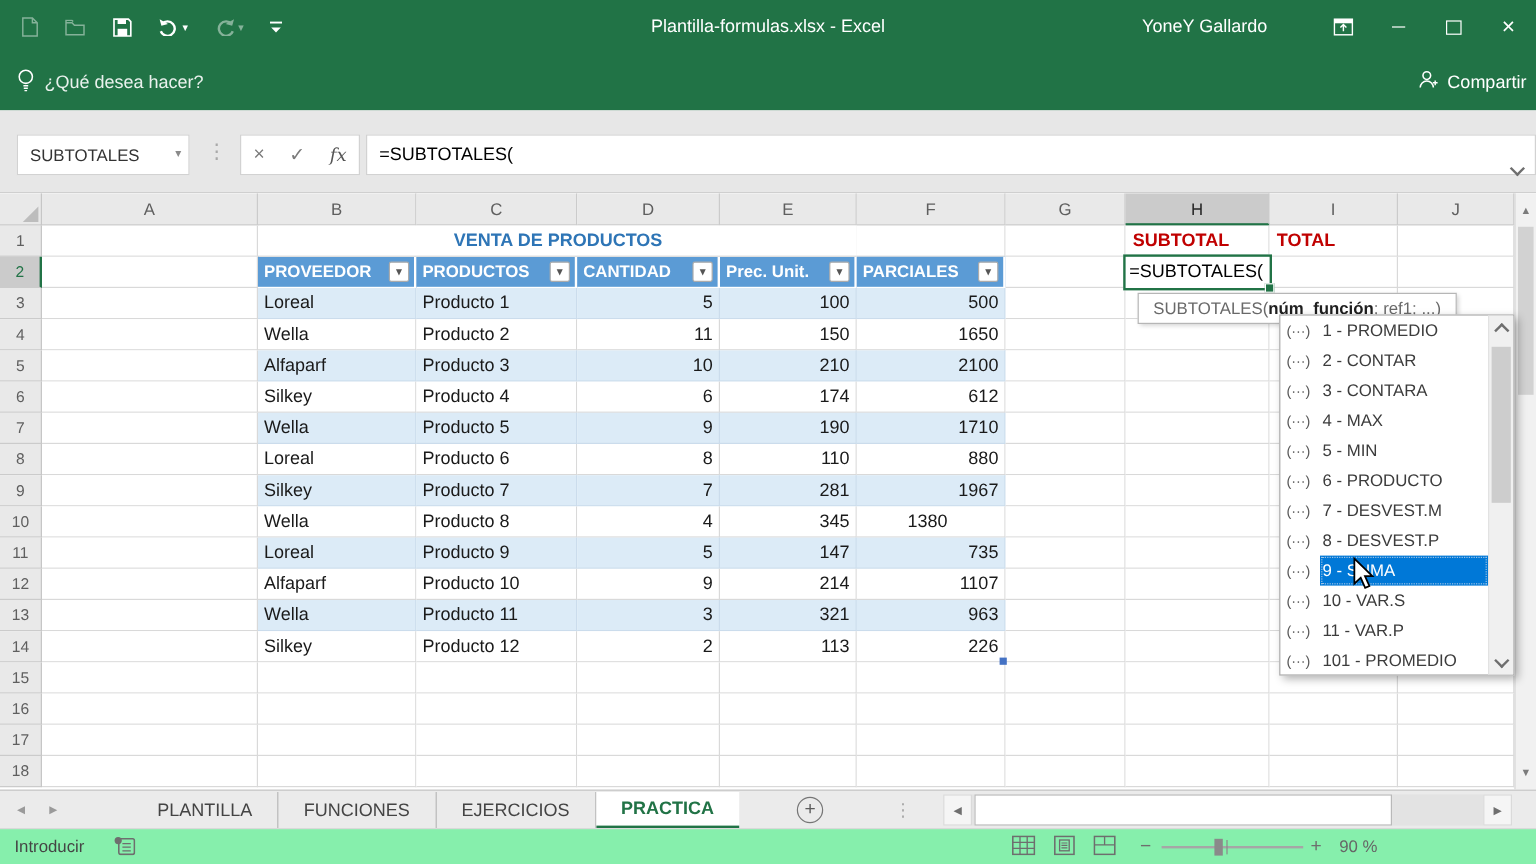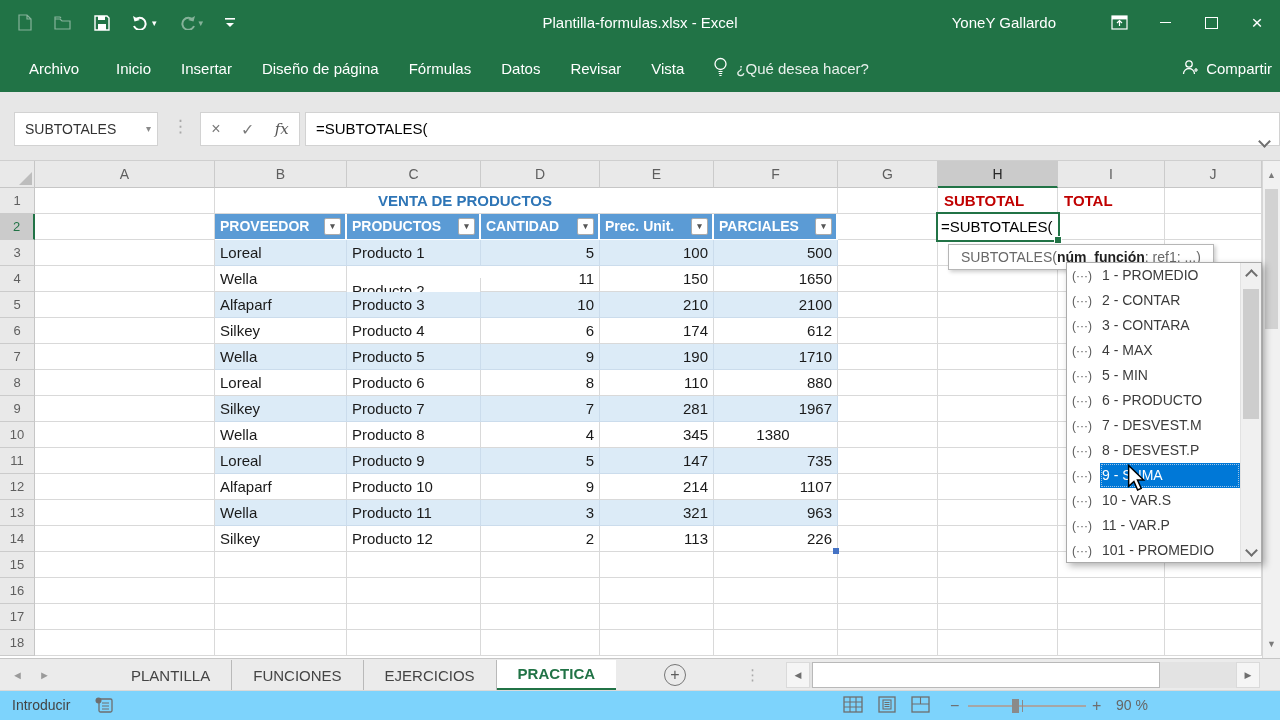--- a/index.html
+++ b/index.html
@@ -100,21 +100,21 @@
   .stab.active{background:#fff;color:#217346;font-weight:bold;border-right:none;border-bottom:3px solid #217346;box-sizing:border-box;line-height:28px;}
   .addsheet{position:absolute;left:664px;top:5px;width:22px;height:22px;border:1px solid #767676;border-radius:50%;
             color:#5c5c5c;font-size:16px;line-height:20px;text-align:center;box-sizing:border-box;}
   .tr-dots{position:absolute;left:745px;top:7px;color:#A9A9A9;font-size:15px;}
   .hscroll{position:absolute;left:786px;top:3px;height:26px;}
   .hs-btn{position:absolute;top:0;width:24px;height:26px;background:#F5F5F5;border:1px solid #DADADA;box-sizing:border-box;
           color:#6f6f6f;font-size:9px;text-align:center;line-height:24px;}
   .hs-track{position:absolute;left:24px;top:0;width:426px;height:26px;background:#E3E3E3;}
   .hs-thumb{position:absolute;left:2px;top:0;width:348px;height:26px;background:#fff;border:1px solid #B9B9B9;box-sizing:border-box;}
   
-  .statusbar{position:absolute;left:0;top:690px;width:1280px;height:30px;background:#7dd3fc;border-top:1px solid #D9D9D9;box-sizing:border-box;}
+  .statusbar{position:absolute;left:0;top:690px;width:1280px;height:30px;background:#86efac;border-top:1px solid #D9D9D9;box-sizing:border-box;}
   .sb-mode{position:absolute;left:12px;top:0;line-height:29px;font-size:14px;color:#444;}
   .sb-macro{position:absolute;left:95px;top:6px;}
   .sb-views{position:absolute;left:843px;top:5px;display:flex;gap:15px;align-items:center;}
   .zoom-minus{position:absolute;left:950px;top:0;line-height:29px;color:#6e6e6e;font-size:16px;}
   .zoom-track{position:absolute;left:968px;top:14px;width:118px;height:2px;background:#A6A6A6;}
   .zoom-notch{position:absolute;left:1022px;top:9px;width:1px;height:12px;background:#8a8a8a;}
   .zoom-thumb{position:absolute;left:1012px;top:8px;width:7px;height:14px;background:#8a8a8a;}
   .zoom-plus{position:absolute;left:1092px;top:0;line-height:29px;color:#6e6e6e;font-size:16px;}
   .zoom-label{position:absolute;left:1116px;top:0;line-height:29px;font-size:14px;color:#666;}
 </style>
@@ -177,30 +177,20 @@
           <i></i>
         </span>
       <span class="tb-btn sq">
           <i></i>
         </span>
       <span class="tb-btn tb-close">×</span>
     </div>
   </div>
 
   <div class="ribbonrow">
-    <div class="rtabs" id="ribbon-tabs">
-        <div class="rtab">Archivo</div>
-        <div class="rtab">Inicio</div>
-        <div class="rtab">Insertar</div>
-        <div class="rtab">Diseño de página</div>
-        <div class="rtab">Fórmulas</div>
-        <div class="rtab">Datos</div>
-        <div class="rtab">Revisar</div>
-        <div class="rtab">Vista</div>
-      </div>
     <div class="tellme">
       <span>
         <svg width="15" height="20" viewBox="0 0 15 20">
             <circle cx="7.5" cy="7" r="5.5" fill="none" stroke="#fff" stroke-width="1.3"></circle>
             <path d="M5.5 14.5 h4 M5.8 16.5 h3.4 M6.4 18.5 h2.2" stroke="#fff" stroke-width="1.2"></path>
           </svg>
       </span>
       <span>¿Qué desea hacer?</span>
     </div>
     <div class="share">
@@ -287,21 +277,21 @@
       <div class="cell al band" style="left: 347px; top: 79px; width: 134px;">Producto 1</div>
       <div class="cell ar band" style="left: 481px; top: 79px; width: 119px;">5</div>
       <div class="cell ar band" style="left: 600px; top: 79px; width: 114px;">100</div>
       <div class="cell ar band" style="left: 714px; top: 79px; width: 124px;">500</div>
       <div class="cell" style="left: 838px; top: 79px; width: 100px;"></div>
       <div class="cell" style="left: 938px; top: 79px; width: 120px;"></div>
       <div class="cell" style="left: 1058px; top: 79px; width: 107px;"></div>
       <div class="cell" style="left: 1165px; top: 79px; width: 97px;"></div>
       <div class="cell" style="left: 35px; top: 105px; width: 180px;"></div>
       <div class="cell al" style="left: 215px; top: 105px; width: 132px;">Wella</div>
-      <div class="cell al" style="left: 347px; top: 117px; width: 134px;">Producto 2</div>
+      <div class="cell al" style="left: 347px; top: 105px; width: 134px;">Producto 2</div>
       <div class="cell ar" style="left: 481px; top: 105px; width: 119px;">11</div>
       <div class="cell ar" style="left: 600px; top: 105px; width: 114px;">150</div>
       <div class="cell ar" style="left: 714px; top: 105px; width: 124px;">1650</div>
       <div class="cell" style="left: 838px; top: 105px; width: 100px;"></div>
       <div class="cell" style="left: 938px; top: 105px; width: 120px;"></div>
       <div class="cell" style="left: 1058px; top: 105px; width: 107px;"></div>
       <div class="cell" style="left: 1165px; top: 105px; width: 97px;"></div>
       <div class="cell" style="left: 35px; top: 131px; width: 180px;"></div>
       <div class="cell al band" style="left: 215px; top: 131px; width: 132px;">Alfaparf</div>
       <div class="cell al band" style="left: 347px; top: 131px; width: 134px;">Producto 3</div>

